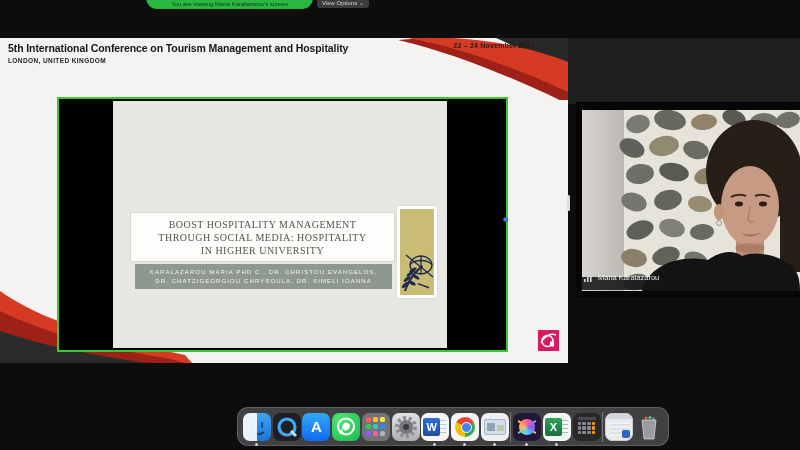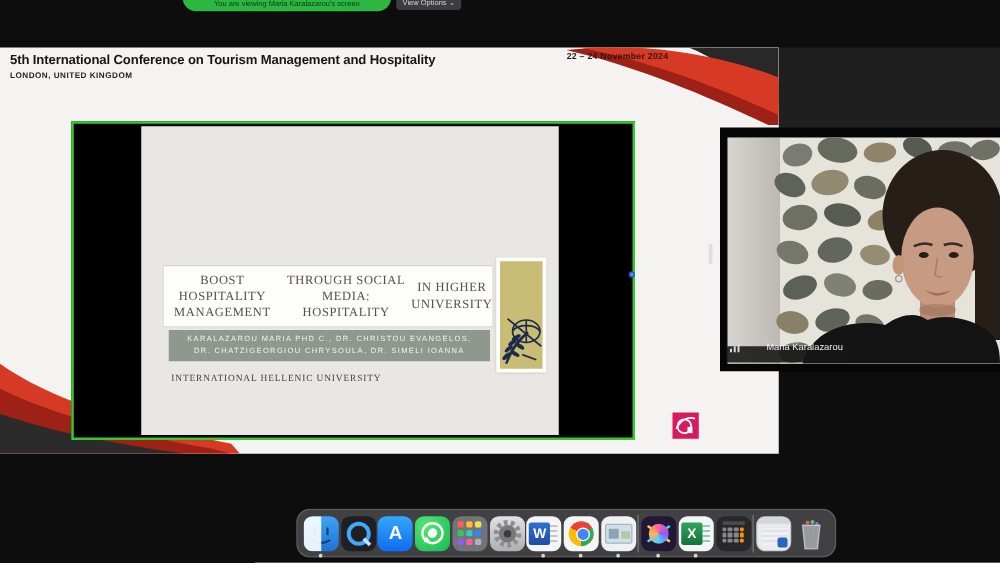--- a/index.html
+++ b/index.html
@@ -10,54 +10,54 @@
   .share-pill { position:absolute; left:146px; top:-13px; width:167px; height:22px;
     background:#2bb741; border-radius:11px; display:flex; align-items:flex-end; justify-content:center;
     font-size:6px; color:#0c3a18; padding-bottom:2px; white-space:nowrap; overflow:hidden; }
   .view-options { position:absolute; left:317px; top:-11px; width:52px; height:19px;
     background:#3d3d3f; border-radius:3px; display:flex; align-items:flex-end; justify-content:center;
     font-size:6px; color:#d6d6d6; padding-bottom:2px; white-space:nowrap; }
 
   .right-backdrop { position:absolute; left:568px; top:38px; width:232px; height:66px; background:#1f1f20; }
 
   
-  .presentation { position:absolute; left:0; top:38px; width:623px; height:325px; background:#f4f3f1; overflow:hidden; }
+  .presentation { position:absolute; left:0; top:38px; width:568px; height:325px; background:#f4f3f1; overflow:hidden; }
   .conf-title { position:absolute; left:8px; top:4px; font-size:10.5px; font-weight:bold; color:#161616; letter-spacing:-0.1px; }
   .conf-loc { position:absolute; left:8px; top:19px; font-size:6.5px; font-weight:bold; color:#242424; letter-spacing:0.4px; }
   .ribbon-tr { position:absolute; right:0; top:0; width:200px; height:62px; }
   .ribbon-bl { position:absolute; left:0; bottom:0; width:240px; height:78px; }
   .conf-dates { position:absolute; left:428px; top:4px; width:132px; text-align:center;
     font-size:7px; font-weight:bold; color:#30140f; letter-spacing:0.2px; }
 
   
   .share-region { position:absolute; left:57px; top:59px; width:451px; height:255px;
     border:2px solid #39c82f; background:#000; }
   .slide { position:absolute; left:54px; top:2px; width:334px; height:247px; background:#e9e7e3; }
   .slide-title-box { position:absolute; left:17px; top:111px; width:265px; height:50px;
-    background:#fdfdfc; border:1px solid #d8d6d1; display:flex; flex-direction:row;
+    background:#fdfdfc; border:1px solid #d8d6d1; display:flex; flex-direction:column;
     align-items:center; justify-content:center; font-family:"Liberation Serif", serif;
     font-size:10px; line-height:13px; color:#55504a; letter-spacing:0.5px; text-align:center; }
   .authors-bar { position:absolute; left:22px; top:163px; width:257px; height:25px; background:#8e988e;
     display:flex; flex-direction:column; align-items:center; justify-content:center;
     font-size:6px; line-height:9px; letter-spacing:1.1px; color:#f3f5f2; text-align:center; white-space:nowrap; }
   .institution { position:absolute; left:24px; top:197px; font-family:"Liberation Serif", serif;
     font-size:7.5px; letter-spacing:0.7px; color:#3e3d3a; }
   .gold-logo { position:absolute; left:284px; top:105px; width:40px; height:92px; background:#fff;
     padding:3px; box-shadow:0 0 2px rgba(0,0,0,.15); }
   .gold-inner { width:100%; height:100%; background:#c9bc74; position:relative; }
   .cursor-dot { position:absolute; left:444px; top:118px; width:5px; height:5px; border-radius:50%;
     background:#4a90e2; border:1px solid #1c5cb8; }
   .pink-logo { position:absolute; left:538px; top:292px; width:21px; height:21px; background:#d81a5e; }
   .scroll-slit { position:absolute; left:567px; top:195px; width:3px; height:16px; background:#dededd; border-radius:2px; }
 
   
   .video-window { position:absolute; left:576px; top:102px; width:224px; height:195px; background:#060606; }
   .video-feed { position:absolute; left:6px; top:8px; width:218px; height:181px; overflow:hidden; background:#c9c6c1; }
   .name-tag { position:absolute; left:5px; bottom:7px; height:13px; background:rgba(22,22,22,.88);
-    border-radius:2px; display:flex; align-items:center; gap:21px; padding:0 5px 12px 3px;
+    border-radius:2px; display:flex; align-items:center; gap:6px; padding:0 5px 12px 3px;
     font-size:7.5px; color:#ececec; white-space:nowrap; }
 
   
   .dock { position:absolute; left:237px; top:407px; width:432px; height:39px;
     background:rgba(118,118,122,.5); border:1px solid rgba(255,255,255,.16); border-radius:11px;
     display:flex; align-items:center; justify-content:space-between; padding:0 5px; }
   .dock-item { position:relative; width:28px; height:28px; flex:0 0 auto; }
   .tile { width:28px; height:28px; border-radius:7px; position:relative; overflow:hidden; }
   .dock-sep { width:1px; height:30px; background:rgba(255,255,255,.28); flex:0 0 auto; }
   .running::after { content:""; position:absolute; left:12px; bottom:-5px; width:3px; height:3px;
@@ -151,21 +151,20 @@
       <div class="slide">
         <div class="slide-title-box">
           <span>BOOST HOSPITALITY MANAGEMENT</span>
           <span>THROUGH SOCIAL MEDIA: HOSPITALITY</span>
           <span>IN HIGHER UNIVERSITY</span>
         </div>
         <div class="authors-bar">
           <span>KARALAZAROU MARIA PHD C., DR. CHRISTOU EVANGELOS,</span>
           <span>DR. CHATZIGEORGIOU CHRYSOULA, DR. SIMELI IOANNA</span>
         </div>
-        <div class="institution">INTERNATIONAL HELLENIC UNIVERSITY</div>
         <div class="gold-logo">
           <div class="gold-inner">
             <svg width="34" height="86" viewBox="0 0 34 86">
               <g stroke="#1e2a4a" fill="none" stroke-width="1.3">
                 <ellipse cx="21" cy="56" rx="11" ry="9"></ellipse>
                 <path d="M10,56 C14,50 28,50 32,56"></path>
                 <path d="M6,46 L33,68"></path>
                 <path d="M21,47 L21,65"></path>
               </g>
               <g fill="#1e2a4a">

